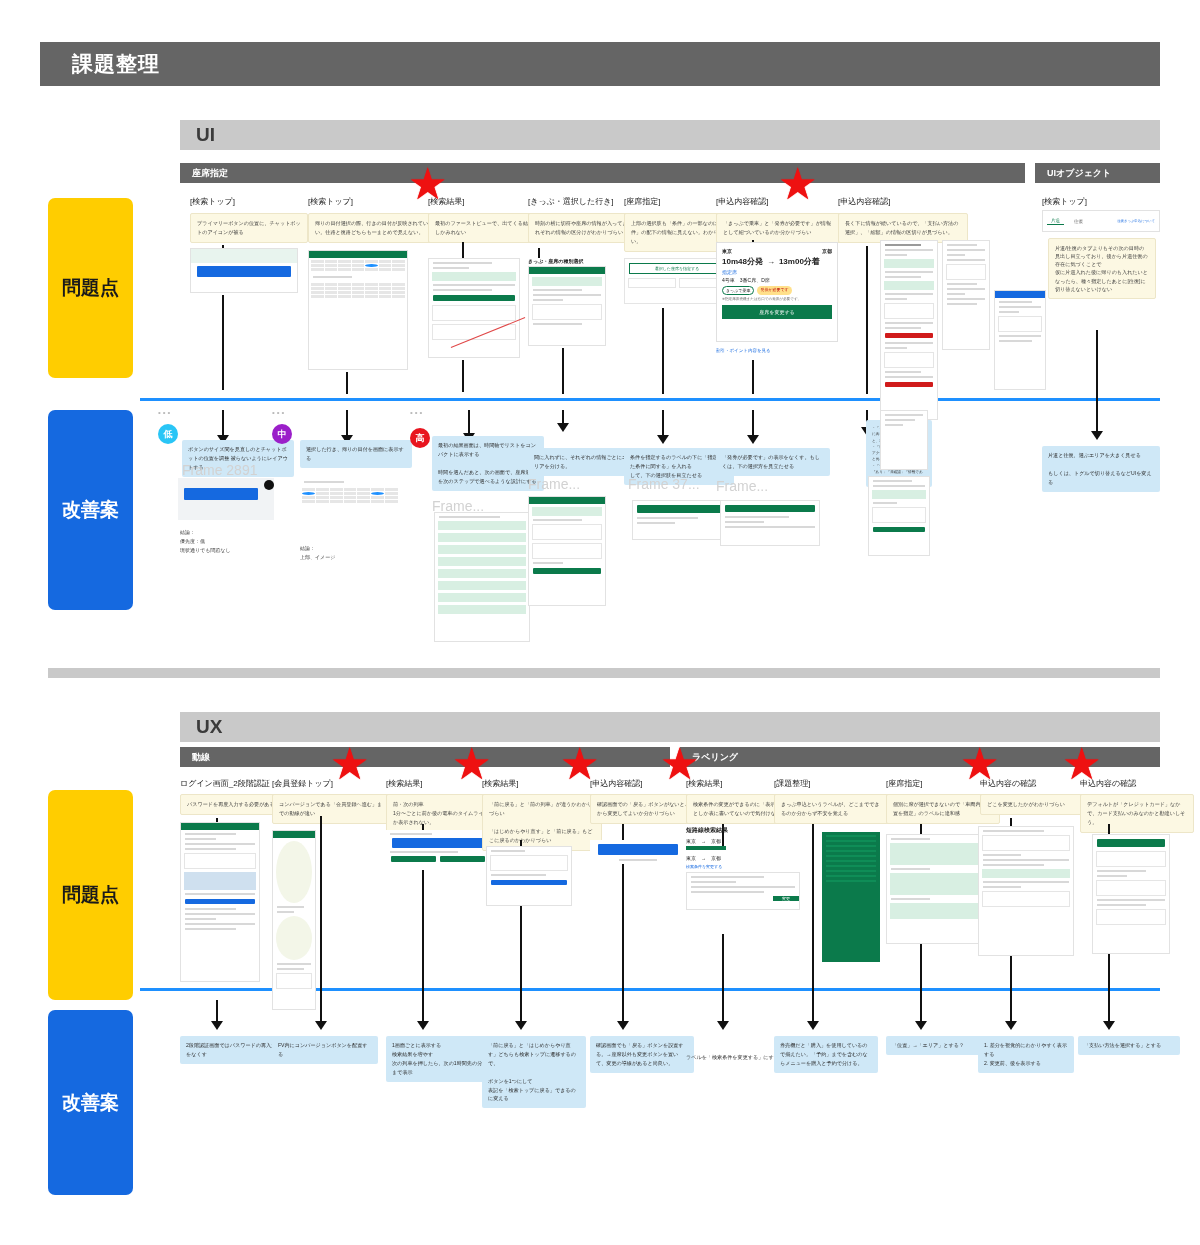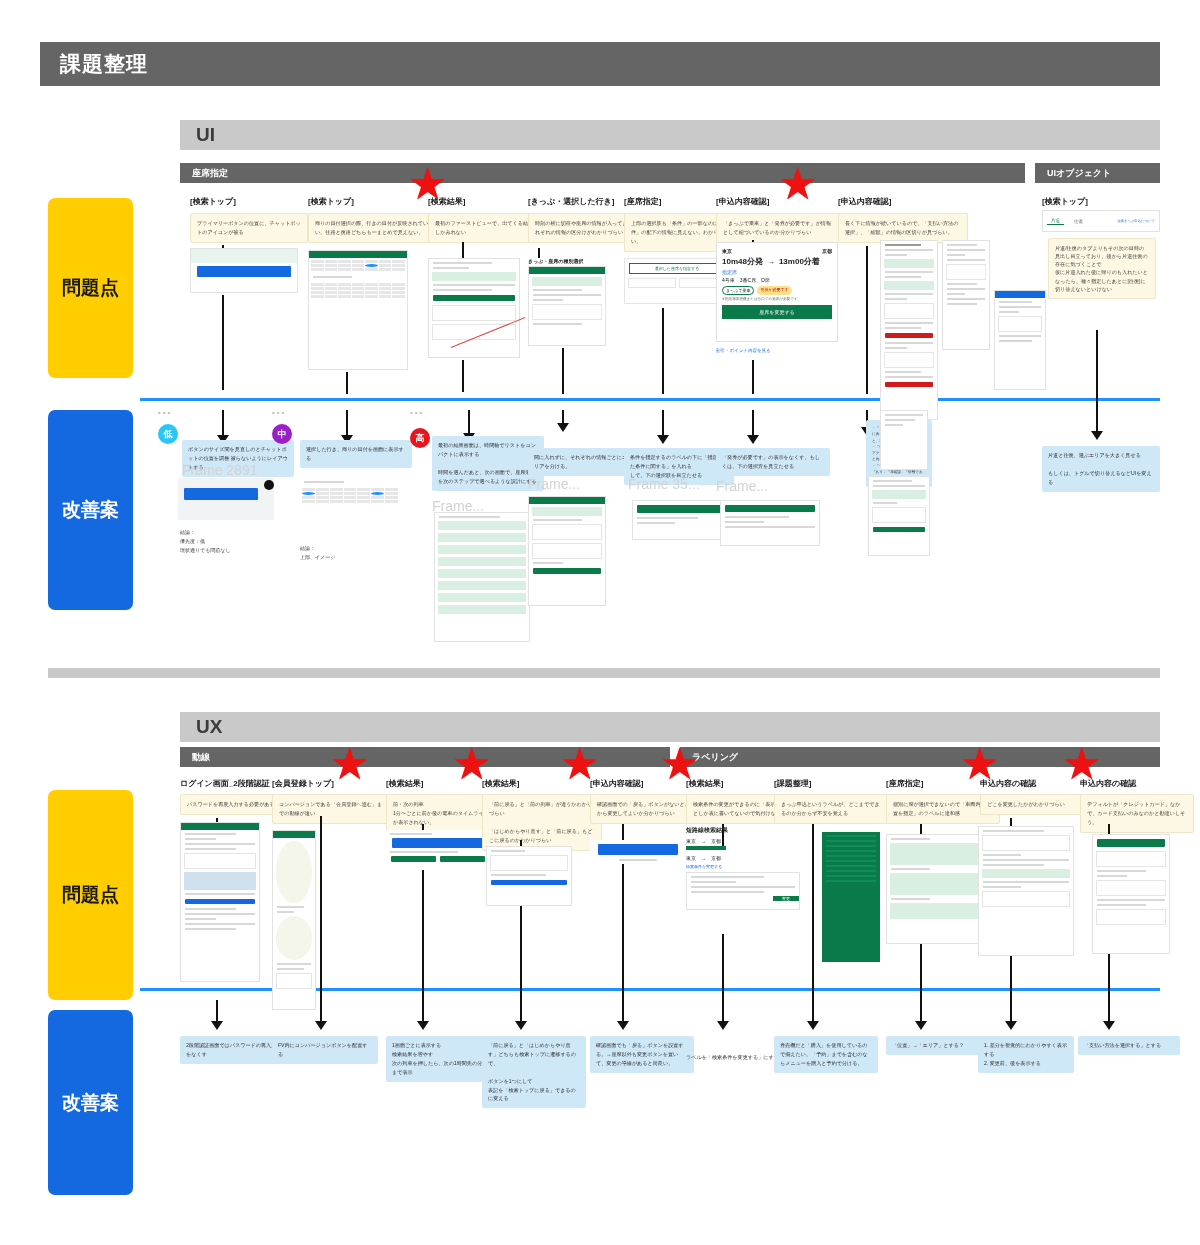--- a/index.html
+++ b/index.html
@@ -7,21 +7,21 @@
     width:1200px;height:1245px;background:#fff;
     font-family:"Liberation Sans","DejaVu Sans",sans-serif;
     color:#222;position:relative;overflow:hidden;
   }
   .abs{position:absolute;box-sizing:border-box;}
 
   
   .title-bar{
     left:40px;top:42px;width:1120px;height:44px;
     background:#656565;color:#fff;display:flex;align-items:center;
-    padding-left:20px;font-size:21px;font-weight:bold;letter-spacing:1px;
+    padding-left:32px;font-size:21px;font-weight:bold;letter-spacing:1px;
   }
 
   
   .sec-banner{
     background:#c9c9c9;color:#3b3b3b;display:flex;align-items:center;
     padding-left:16px;font-size:19px;font-weight:bold;height:30px;
   }
   .grp-banner{
     background:#656565;color:#fff;display:flex;align-items:center;
     padding-left:12px;font-size:9px;font-weight:bold;height:20px;
@@ -33,21 +33,21 @@
     border-radius:7px;display:flex;align-items:center;justify-content:center;
     font-size:19px;font-weight:bold;
   }
   .rail-problem{background:#FFCD00;color:#1a1a1a;}
   .rail-improve{background:#1569E0;color:#fff;}
 
   
   .divider{background:#1E90FF;height:3px;}
 
   
-  .scr-label{font-size:8px;font-weight:bold;color:#1a1a1a;white-space:nowrap;}
+  .scr-label{font-size:8px;font-weight:normal;color:#1a1a1a;white-space:nowrap;}
   .note{
     background:#FCF8E3;border:1px solid #EDE6C8;border-radius:2px;
     font-size:5.1px;line-height:1.75;color:#3a3a3a;padding:5px 6px;
   }
   .fix{
     background:#CFE8F7;border-radius:2px;
     font-size:5.1px;line-height:1.75;color:#2a2a2a;padding:5px 6px;
   }
   .conn{background:#111;width:2px;}
   .arrow-wrap{width:14px;display:flex;flex-direction:column;align-items:center;}
@@ -345,21 +345,21 @@
       <div class="box" style="flex:1;height:8px;margin:0;"></div>
     </div>
 </div>
 <div class="abs conn" style="left:662px;top:308px;height:86px;"></div>
 <div class="abs arrow-wrap" style="left:656px;top:410px;">
   <div class="conn" style="height:26px;"></div>
     <div class="arrow-head"></div>
 </div>
 <div class="abs fix" style="left:624px;top:448px;width:110px;white-space:pre-line;">条件を指定するのラベルの下に「指定した条件に関する」を入れる
 して、下の選択肢を目立たせる</div>
-<div class="abs frame-ghost" style="left:628px;top:476px;">Frame 35...</div>
+<div class="abs frame-ghost" style="left:628px;top:476px;">Frame 37...</div>
 <div class="abs mock" style="left:632px;top:500px;width:96px;height:40px;">
   <div class="btn" style="height:8px;"></div>
     <div class="ln m"></div>
     <div class="ln s"></div>
 </div>
 
 <div class="abs" style="left:716px;top:196px;width:120px;">
   <div class="scr-label">[申込内容確認]</div>
   <div class="note" style="margin-top:6px;width:112px;">「きっぷで乗車」と「発券が必要です」が情報として紐づいているのか分かりづらい</div>
 </div>

